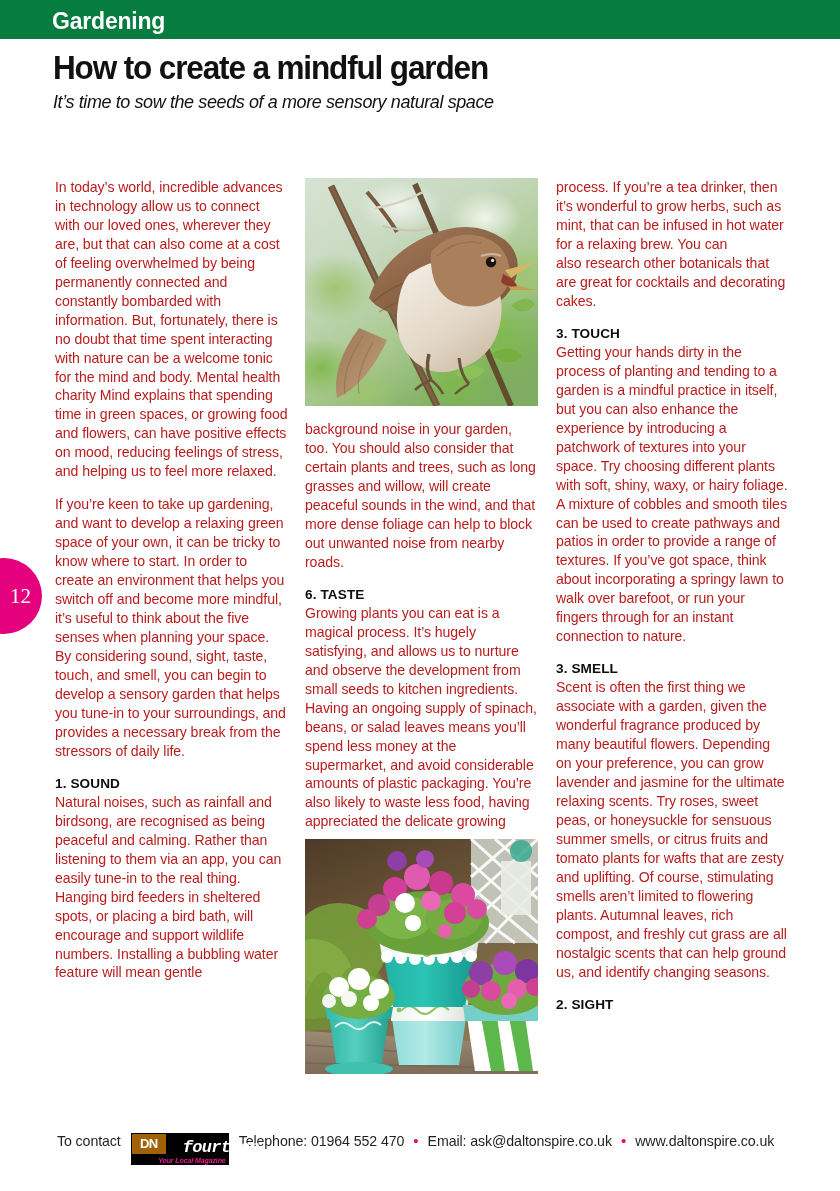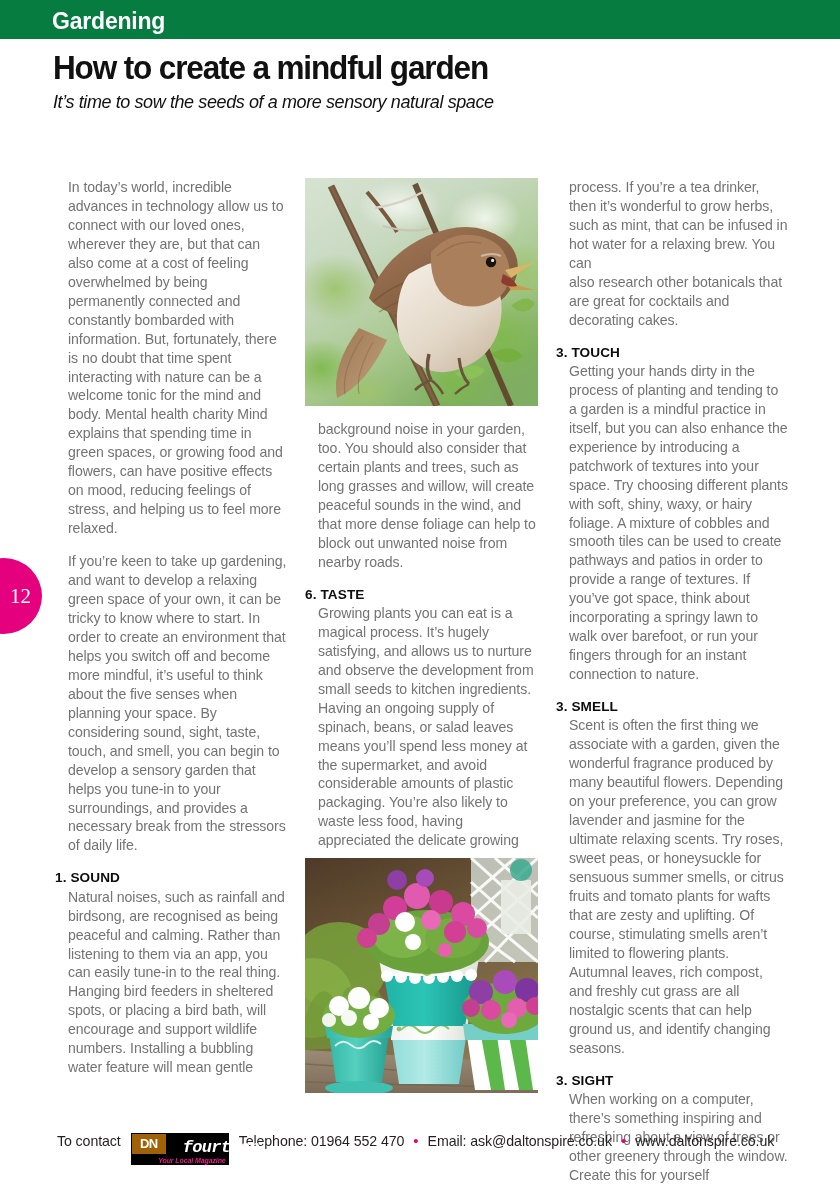--- a/index.html
+++ b/index.html
@@ -101,25 +101,24 @@
     top: 0;
     width: 233px;
   }
   .col-1 { left: 55px; }
   .col-2 { left: 305px; }
   .col-3 { left: 556px; }
 
   .col p {
     font-size: 14.1px;
     line-height: 1.345;
-    color: #737373;
+    color: #b91c1c;
     margin-bottom: 14px;
     font-family: "Liberation Sans", sans-serif;
     letter-spacing: -0.07px;
-    margin-left: 13px;
   }
   .col p.tight { margin-bottom: 0; }
   .col h3 {
     font-size: 13.6px;
     font-weight: bold;
     line-height: 1.345;
     color: #0d0d0d;
     margin-bottom: 0px;
     letter-spacing: 0.1px;
     font-family: "Liberation Sans", sans-serif;
@@ -476,22 +475,21 @@
 
     </div>
 
     <div class="col col-3">
       <p class="tight">process. If you’re a tea drinker, then it’s wonderful to grow herbs, such as mint, that can be infused in hot water for a relaxing brew. You can</p>
       <p>also research other botanicals that are great for cocktails and decorating cakes.</p>
       <h3>3. TOUCH</h3>
       <p>Getting your hands dirty in the process of planting and tending to a garden is a mindful practice in itself, but you can also enhance the experience by introducing a patchwork of textures into your space. Try choosing different plants with soft, shiny, waxy, or hairy foliage. A mixture of cobbles and smooth tiles can be used to create pathways and patios in order to provide a range of textures. If you’ve got space, think about incorporating a springy lawn to walk over barefoot, or run your fingers through for an instant connection to nature.</p>
       <h3>3. SMELL</h3>
       <p>Scent is often the first thing we associate with a garden, given the wonderful fragrance produced by many beautiful flowers. Depending on your preference, you can grow lavender and jasmine for the ultimate relaxing scents. Try roses, sweet peas, or honeysuckle for sensuous summer smells, or citrus fruits and tomato plants for wafts that are zesty and uplifting. Of course, stimulating smells aren’t limited to flowering plants. Autumnal leaves, rich compost, and freshly cut grass are all nostalgic scents that can help ground us, and identify changing seasons.</p>
-      <h3>3. SIGHT</h3>
-      <p class="tight">When working on a computer, there’s something inspiring and refreshing about a view of trees or other greenery through the window. Create this for yourself</p>
+      <h3>2. SIGHT</h3>
     </div>
 
   </div>
 
   <div class="footer">
     <div class="footer-inner">
       <span class="footer-text">To contact</span>
 
       <span class="logo">
         <span class="dn">DN</span>

